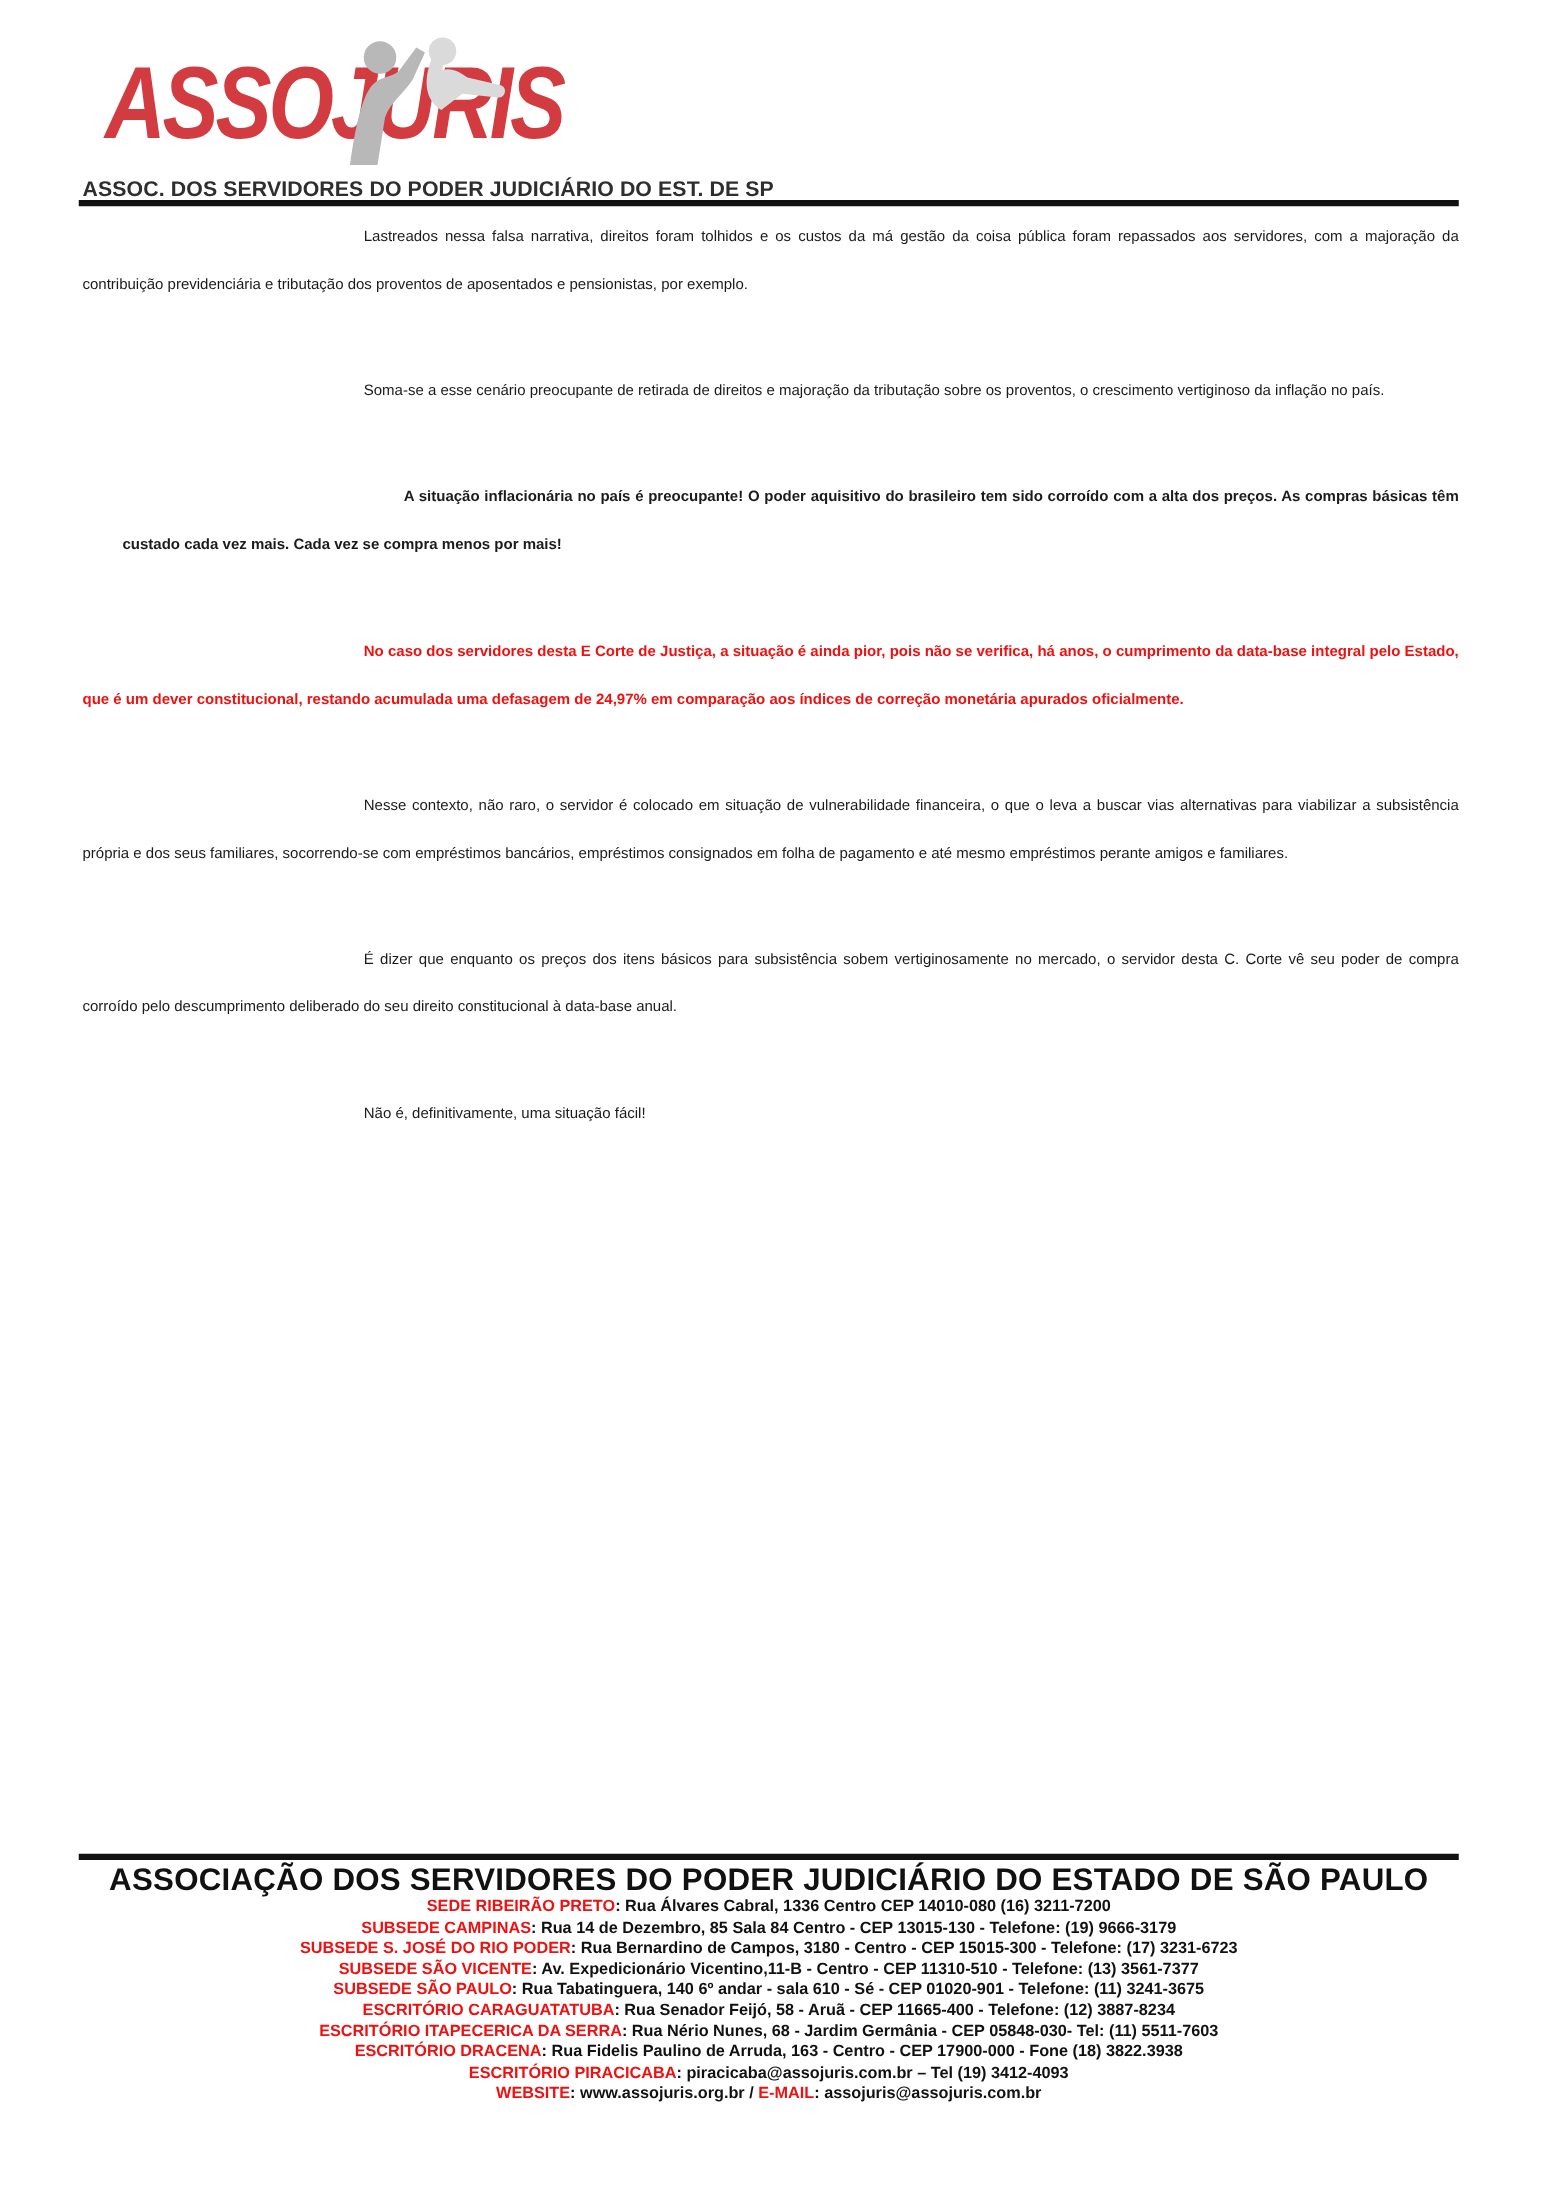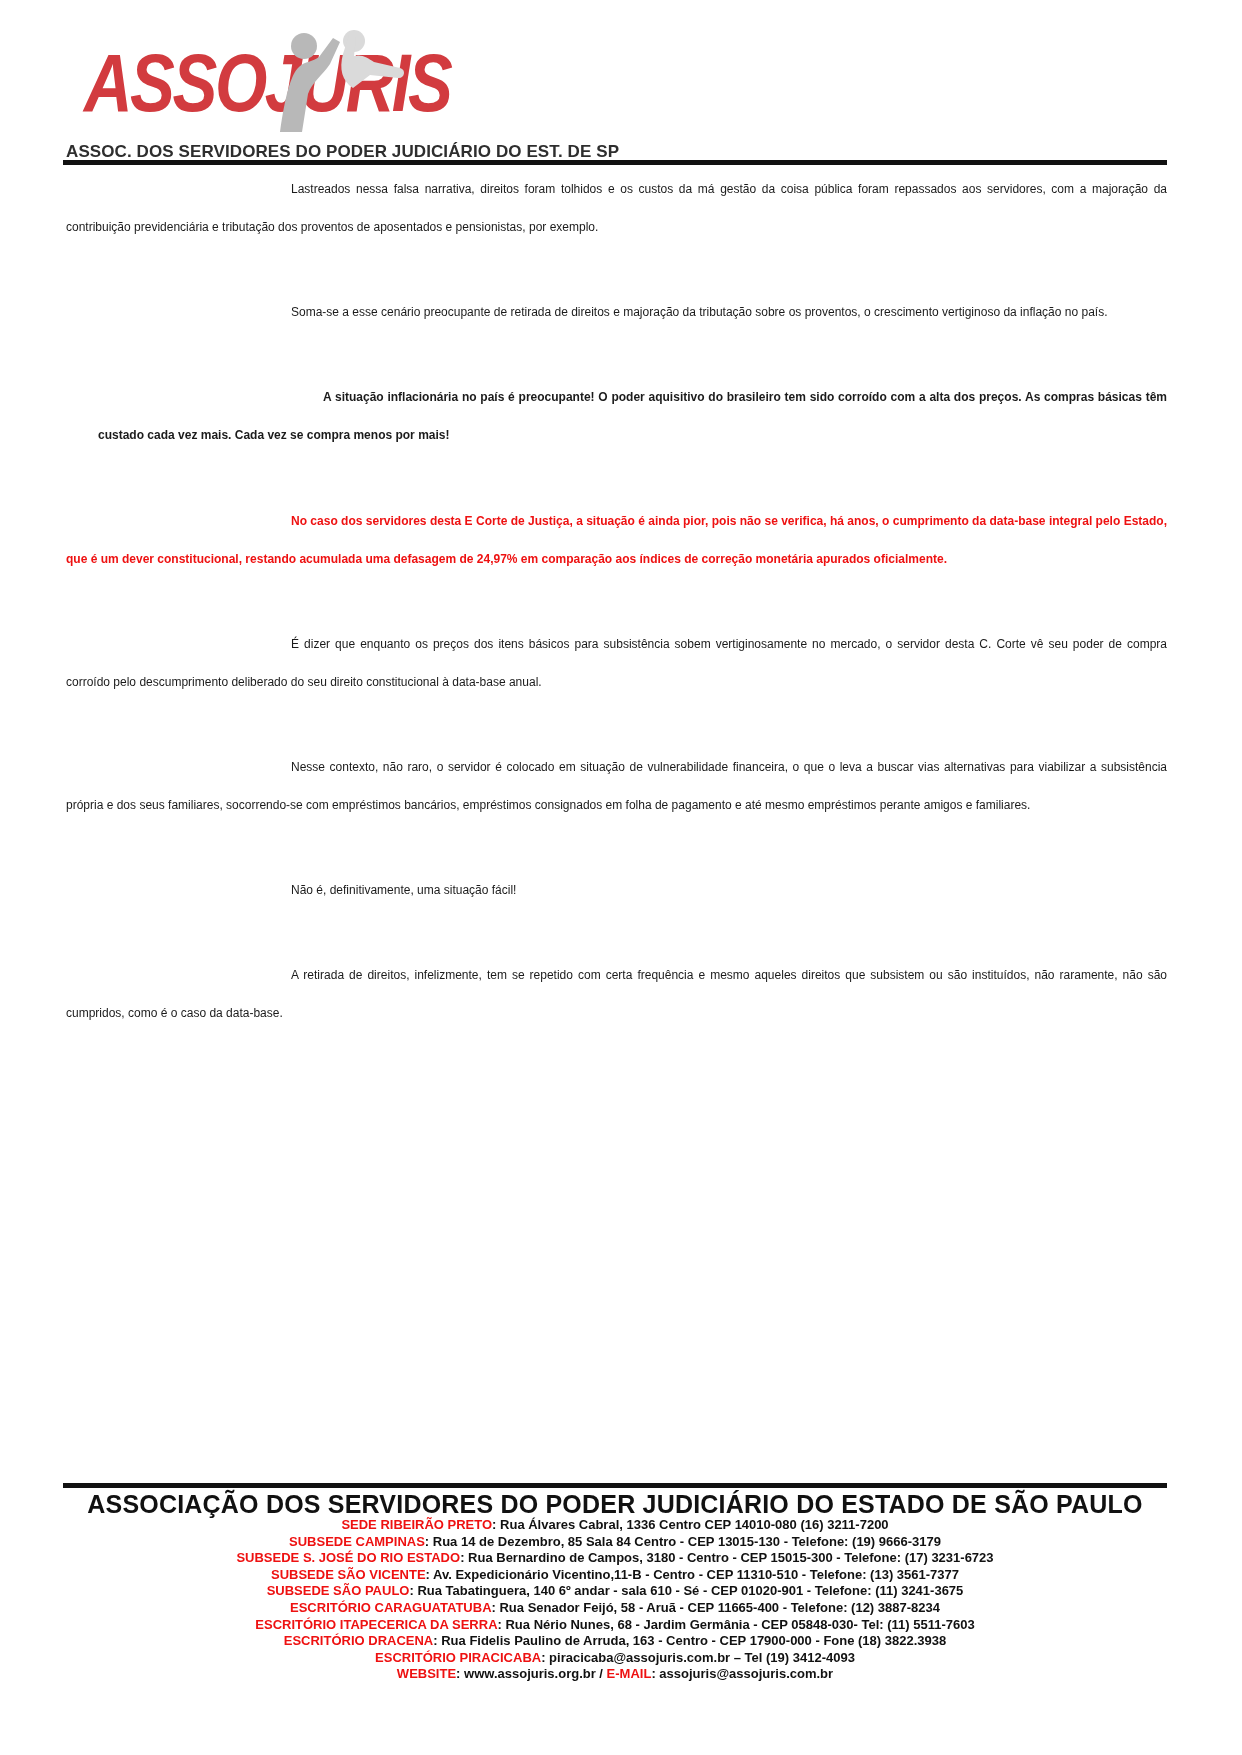--- a/index.html
+++ b/index.html
@@ -99,33 +99,32 @@
       <div class="logo-caption">ASSOC. DOS SERVIDORES DO PODER JUDICIÁRIO DO EST. DE SP</div>
     </div>
     <div class="header-rule"></div>
   </header>
 
   <main class="content" id="paragraphs">
       <p class="para normal">Lastreados nessa falsa narrativa, direitos foram tolhidos e os custos da má gestão da coisa pública foram repassados aos servidores, com a majoração da contribuição previdenciária e tributação dos proventos de aposentados e pensionistas, por exemplo.</p>
       <p class="para normal">Soma-se a esse cenário preocupante de retirada de direitos e majoração da tributação sobre os proventos, o crescimento vertiginoso da inflação no país.</p>
       <p class="para bold">A situação inflacionária no país é preocupante! O poder aquisitivo do brasileiro tem sido corroído com a alta dos preços. As compras básicas têm custado cada vez mais. Cada vez se compra menos por mais!</p>
       <p class="para red-bold">No caso dos servidores desta E Corte de Justiça, a situação é ainda pior, pois não se verifica, há anos, o cumprimento da data-base integral pelo Estado, que é um dever constitucional, restando acumulada uma defasagem de 24,97% em comparação aos índices de correção monetária apurados oficialmente.</p>
+      <p class="para normal">Nesse contexto, não raro, o servidor é colocado em situação de vulnerabilidade financeira, o que o leva a buscar vias alternativas para viabilizar a subsistência própria e dos seus familiares, socorrendo-se com empréstimos bancários, empréstimos consignados em folha de pagamento e até mesmo empréstimos perante amigos e familiares.</p>
       <p class="para normal">É dizer que enquanto os preços dos itens básicos para subsistência sobem vertiginosamente no mercado, o servidor desta C. Corte vê seu poder de compra corroído pelo descumprimento deliberado do seu direito constitucional à data-base anual.</p>
-      <p class="para normal">Nesse contexto, não raro, o servidor é colocado em situação de vulnerabilidade financeira, o que o leva a buscar vias alternativas para viabilizar a subsistência própria e dos seus familiares, socorrendo-se com empréstimos bancários, empréstimos consignados em folha de pagamento e até mesmo empréstimos perante amigos e familiares.</p>
       <p class="para normal">Não é, definitivamente, uma situação fácil!</p>
-      <p class="para normal">A retirada de direitos, infelizmente, tem se repetido com certa frequência e mesmo aqueles direitos que subsistem ou são instituídos, não raramente, não são cumpridos, como é o caso da data-base.</p>
     </main>
 
   <footer class="footer">
     <div class="footer-rule"></div>
     <div class="footer-title">ASSOCIAÇÃO DOS SERVIDORES DO PODER JUDICIÁRIO DO ESTADO DE SÃO PAULO</div>
     <div class="footer-lines" id="footer-lines">
         <div class="footer-line"><span class="red-label">SEDE RIBEIRÃO PRETO</span><span>: Rua Álvares Cabral, 1336 Centro  CEP 14010-080  (16) 3211-7200</span></div>
         <div class="footer-line"><span class="red-label">SUBSEDE CAMPINAS</span><span>: Rua 14 de Dezembro, 85 Sala 84  Centro - CEP 13015-130 - Telefone: (19) 9666-3179</span></div>
-        <div class="footer-line"><span class="red-label">SUBSEDE S. JOSÉ DO RIO ESTADO</span><span>: Rua Bernardino de Campos, 3180 - Centro - CEP 15015-300 - Telefone: (17) 3231-6723</span></div>
+        <div class="footer-line"><span class="red-label">SUBSEDE S. JOSÉ DO RIO PODER</span><span>: Rua Bernardino de Campos, 3180 - Centro - CEP 15015-300 - Telefone: (17) 3231-6723</span></div>
         <div class="footer-line"><span class="red-label">SUBSEDE SÃO VICENTE</span><span>: Av. Expedicionário Vicentino,11-B - Centro - CEP 11310-510 - Telefone: (13) 3561-7377</span></div>
         <div class="footer-line"><span class="red-label">SUBSEDE SÃO PAULO</span><span>: Rua Tabatinguera, 140 6º andar - sala 610 - Sé - CEP 01020-901 - Telefone: (11) 3241-3675</span></div>
         <div class="footer-line"><span class="red-label">ESCRITÓRIO CARAGUATATUBA</span><span>: Rua Senador Feijó, 58 - Aruã - CEP 11665-400 - Telefone: (12) 3887-8234</span></div>
         <div class="footer-line"><span class="red-label">ESCRITÓRIO ITAPECERICA DA SERRA</span><span>: Rua Nério Nunes, 68 - Jardim Germânia - CEP 05848-030- Tel: (11) 5511-7603</span></div>
         <div class="footer-line"><span class="red-label">ESCRITÓRIO DRACENA</span><span>: Rua Fidelis Paulino de Arruda, 163 - Centro - CEP 17900-000 - Fone (18) 3822.3938</span></div>
         <div class="footer-line"><span class="red-label">ESCRITÓRIO PIRACICABA</span><span>: piracicaba@assojuris.com.br – Tel (19) 3412-4093</span></div>
         <div class="footer-line"><span class="red-label">WEBSITE</span><span>: www.assojuris.org.br / </span><span class="red-label">E-MAIL</span><span>: assojuris@assojuris.com.br</span></div>
       </div>
   </footer>
 

